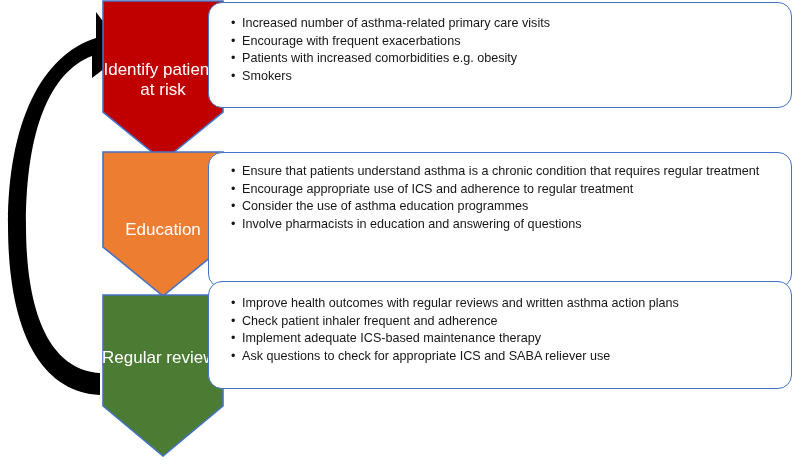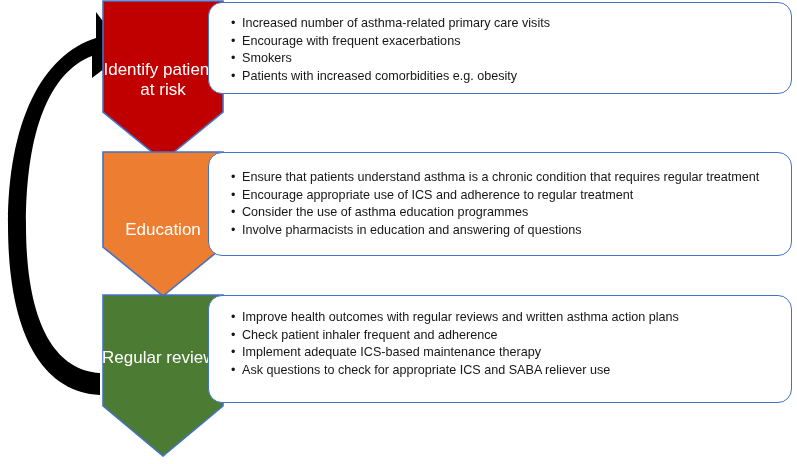--- a/index.html
+++ b/index.html
@@ -87,23 +87,23 @@
 
   
   #chevron-0 { top: 0px;   height: 162px; }
   #chevron-1 { top: 151px; height: 146px; }
   #chevron-2 { top: 294px; height: 163px; }
 
   #label-0 { top: 60px; }
   #label-1 { top: 212px; }
   #label-2 { top: 348px; }
 
-  #textbox-0 { top: 2px;   height: 92px; padding: 12px 0 0 22px; }
-  #textbox-1 { top: 152px; height: 104px; padding: 16px 0 0 22px; }
-  #textbox-2 { top: 295px; height: 108px; padding: 13px 0 0 22px; }
+  #textbox-0 { top: 2px;   height: 106px; padding: 12px 0 0 22px; }
+  #textbox-1 { top: 152px; height: 136px; padding: 10px 0 0 22px; }
+  #textbox-2 { top: 281px; height: 108px; padding: 13px 0 0 22px; }
 </style>
 </head>
 <body>
 
 <div id="canvas">
 
   <div class="cycle-arrow">
     <svg viewBox="0 0 130 420" xmlns="http://www.w3.org/2000/svg" aria-hidden="true">
       <path d="M 100 395
                C 40 392, 8 330, 8 225
@@ -136,22 +136,22 @@
     <svg viewBox="0 0 122 163" preserveAspectRatio="none" xmlns="http://www.w3.org/2000/svg">
       <polygon points="1,1 121,1 121,112 61,162 1,112" fill="#4C7B34" stroke="#4472C4" stroke-width="1.6"></polygon>
     </svg>
   </div>
   <div class="chevron-label" id="label-2" style="left:102px; width:122px;">Regular reviews</div>
 
   <div class="textbox" id="textbox-0">
     <ul class="bullets">
       <li>Increased number of asthma-related primary care visits</li>
       <li>Encourage with frequent exacerbations</li>
+      <li>Patients with increased comorbidities e.g. obesity</li>
       <li>Smokers</li>
-      <li>Patients with increased comorbidities e.g. obesity</li>
     </ul>
   </div>
 
   <div class="textbox" id="textbox-1">
     <ul class="bullets">
       <li>Ensure that patients understand asthma is a chronic condition that requires regular treatment</li>
       <li>Encourage appropriate use of ICS and adherence to regular treatment</li>
       <li>Consider the use of asthma education programmes</li>
       <li>Involve pharmacists in education and answering of questions</li>
     </ul>

